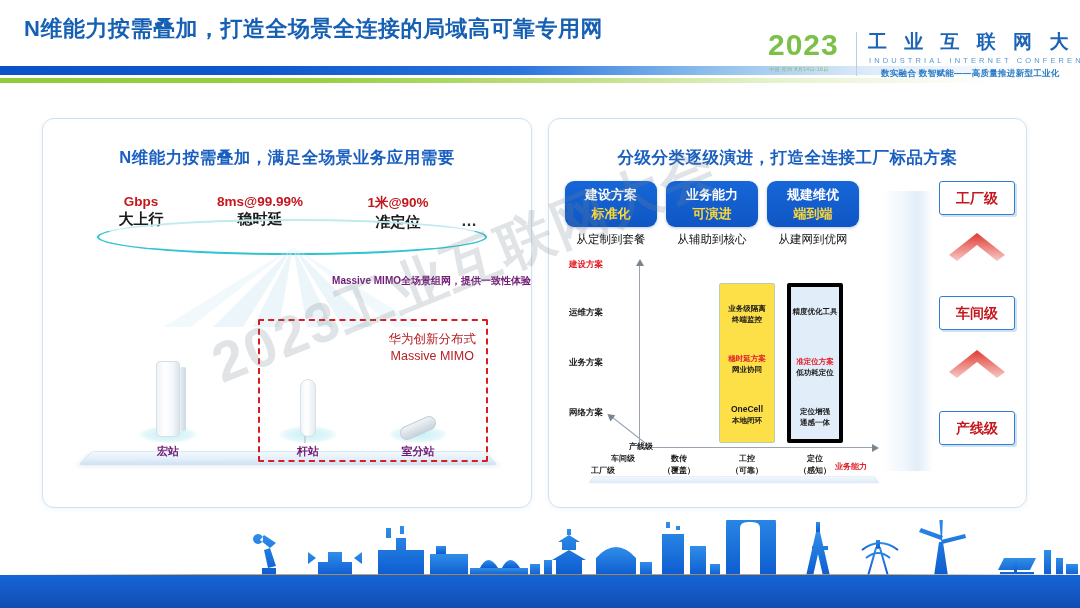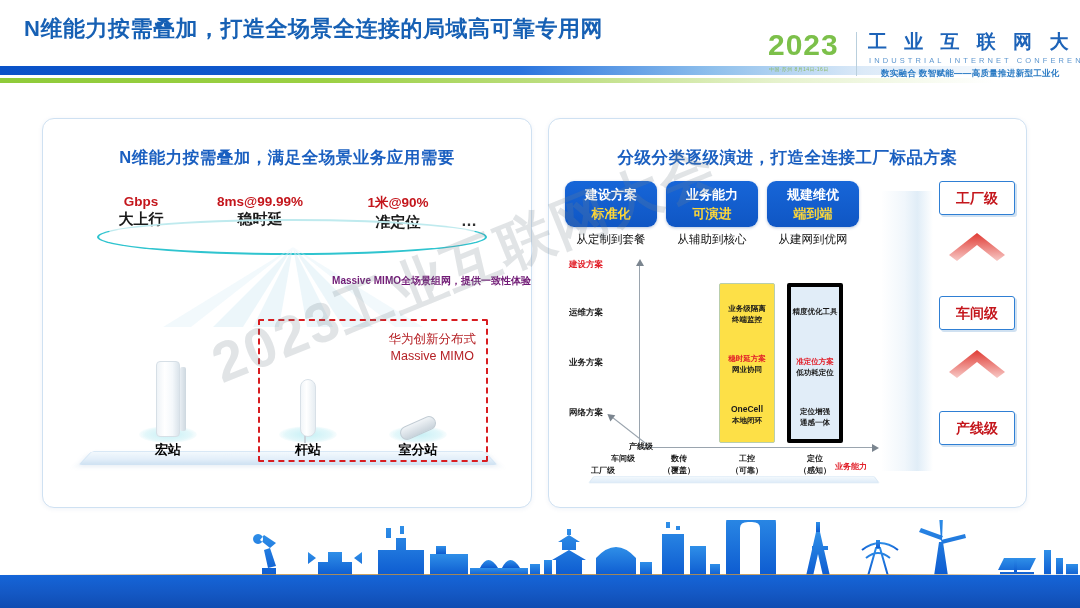--- a/index.html
+++ b/index.html
@@ -102,21 +102,21 @@
   #stage-floor {
     position: absolute; left: 12px; bottom: 8px; width: 406px; height: 26px;
     background: linear-gradient(to bottom, #f3f9fd 0%, #e2eef9 60%, #cfe2f2 100%);
     border: 1px solid #d2e4f4; border-radius: 3px;
     transform: perspective(340px) rotateX(58deg);
     box-shadow: 0 3px 7px rgba(120,160,200,0.18);
   }
   .station { position: absolute; bottom: 22px; text-align: center; }
   .station-label {
     position: absolute; bottom: -2px; left: 0; width: 100%;
-    font-size: 13px; font-weight: bold; color: #000000; white-space: nowrap; font-family: Liberation Serif, serif;
+    font-size: 11px; font-weight: bold; color: #701a75; white-space: nowrap; font-family: Liberation Serif, serif;
   }
   .station-glow {
     position: absolute; bottom: 14px; left: 50%; transform: translateX(-50%);
     width: 58px; height: 17px; border-radius: 50%;
     background: radial-gradient(ellipse at center, #c6f0f5 0%, #e3f7fa 55%, rgba(255,255,255,0) 75%);
   }
   .ant-macro {
     position: absolute; bottom: 20px; left: 50%; transform: translateX(-50%);
     width: 24px; height: 76px; border-radius: 4px;
     background: linear-gradient(to right, #eef3f7 0%, #ffffff 35%, #f4f8fb 70%, #dbe4eb 100%);

